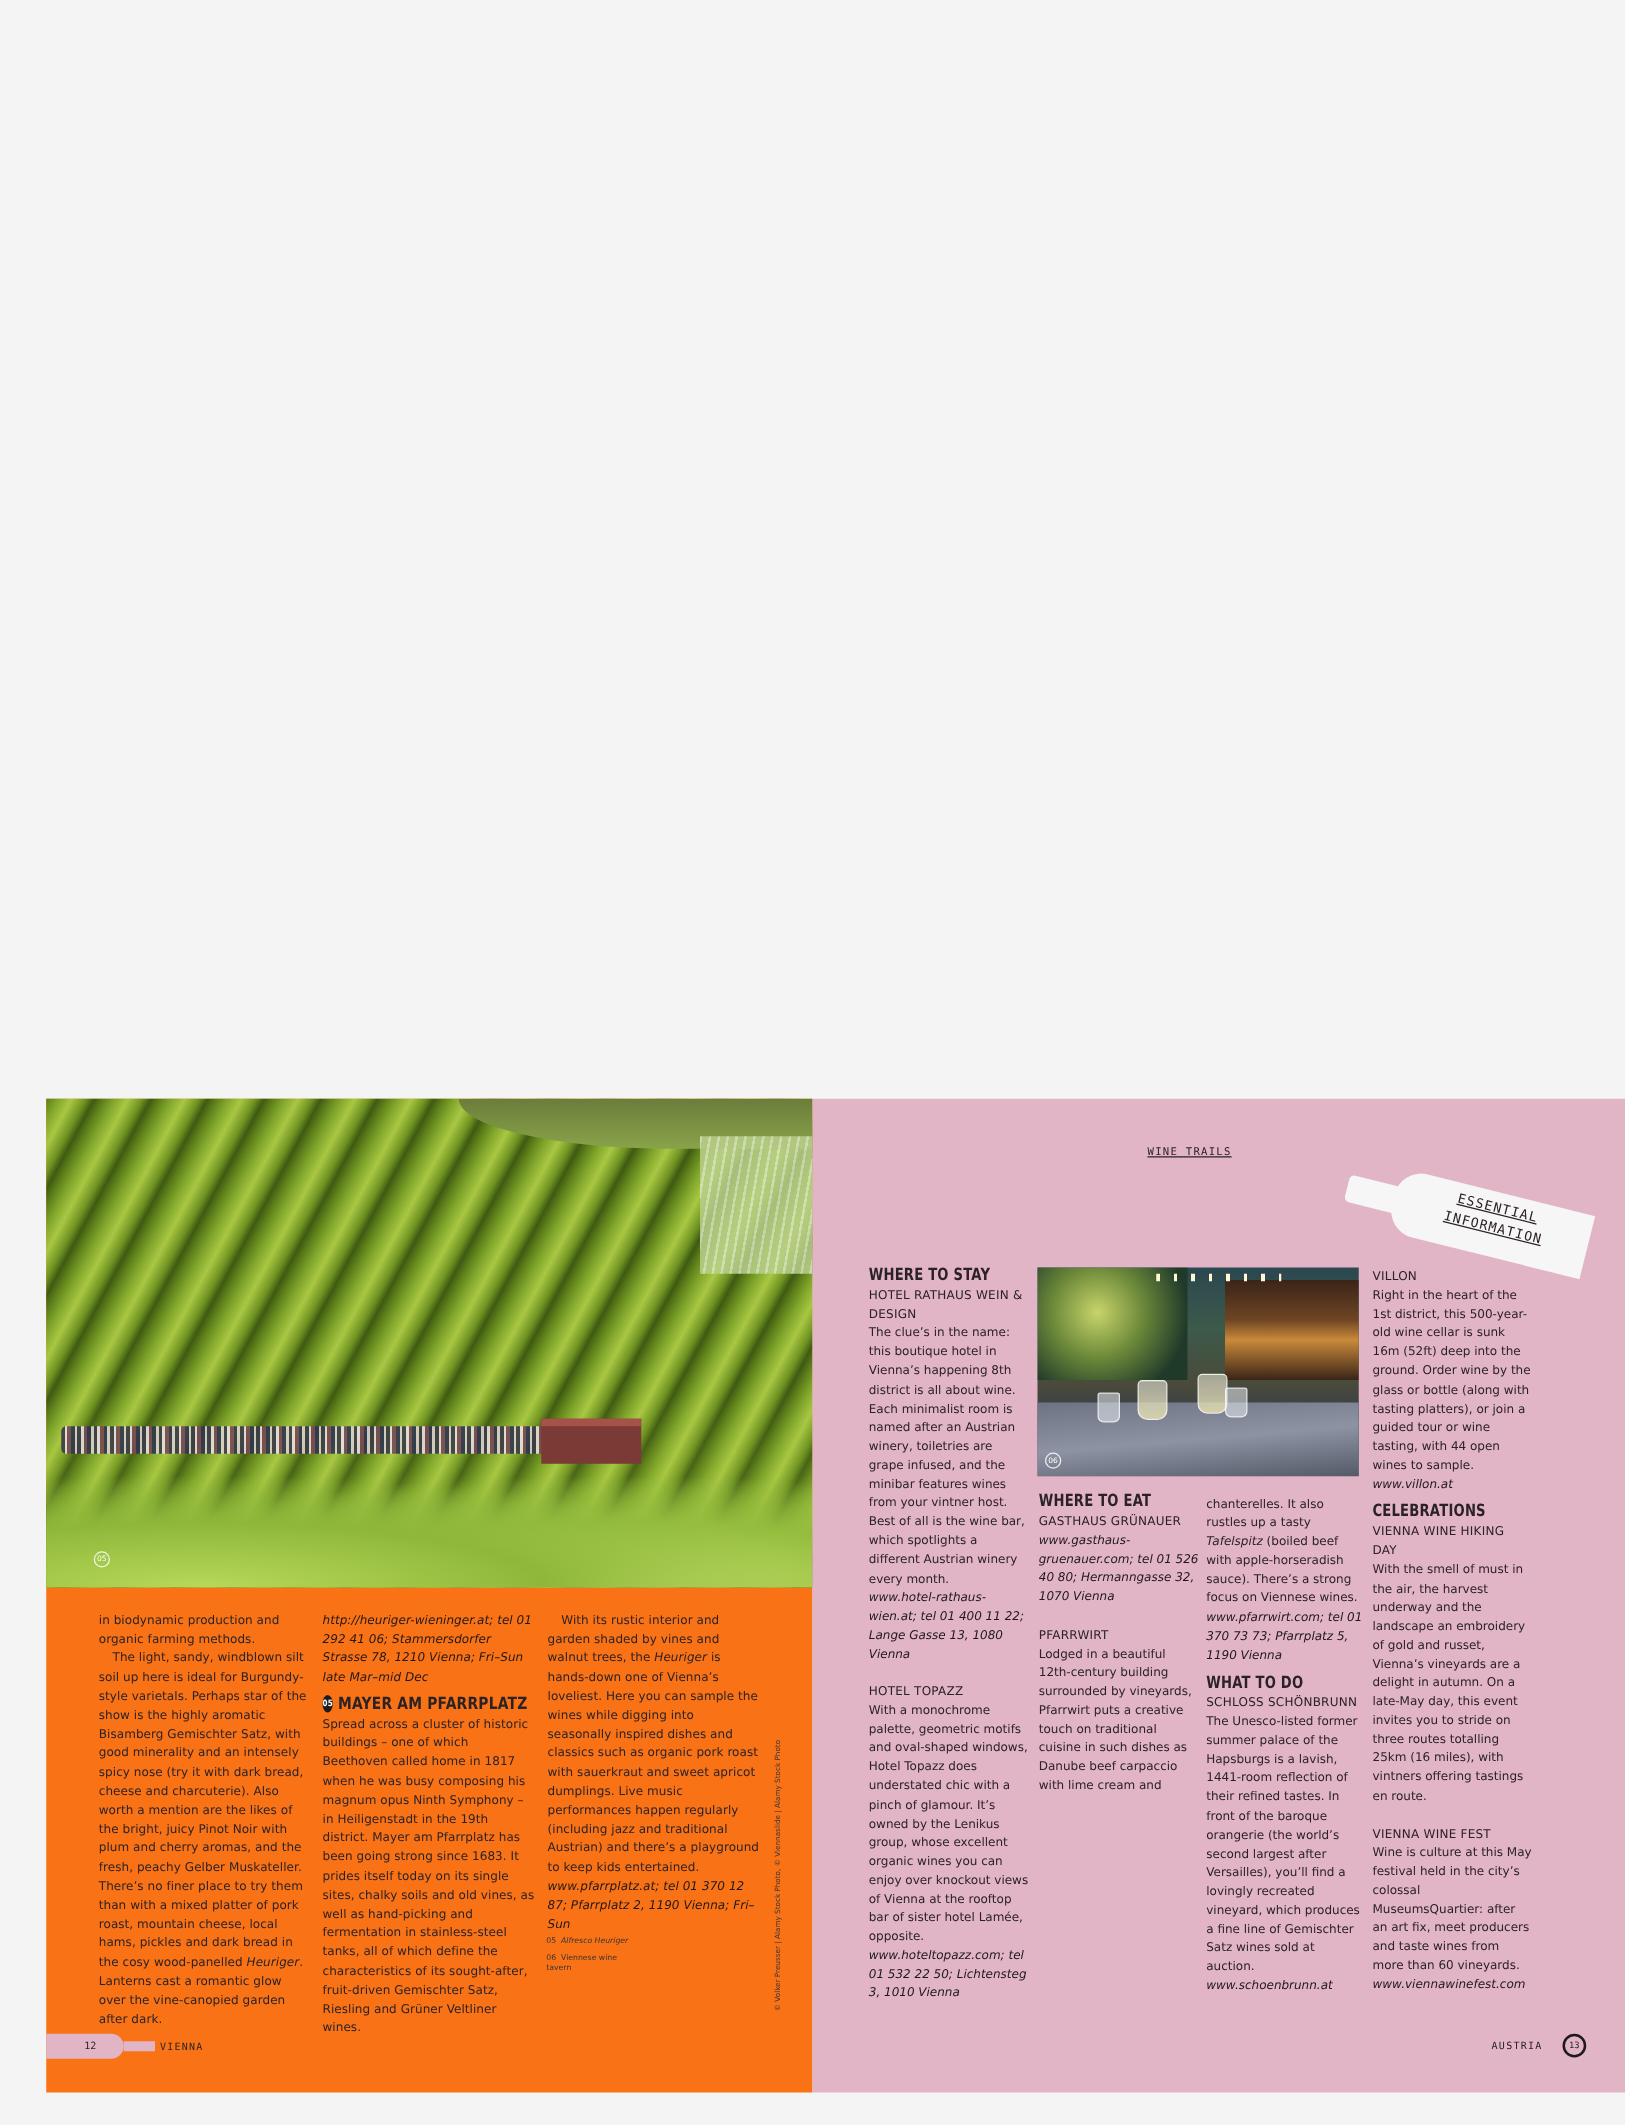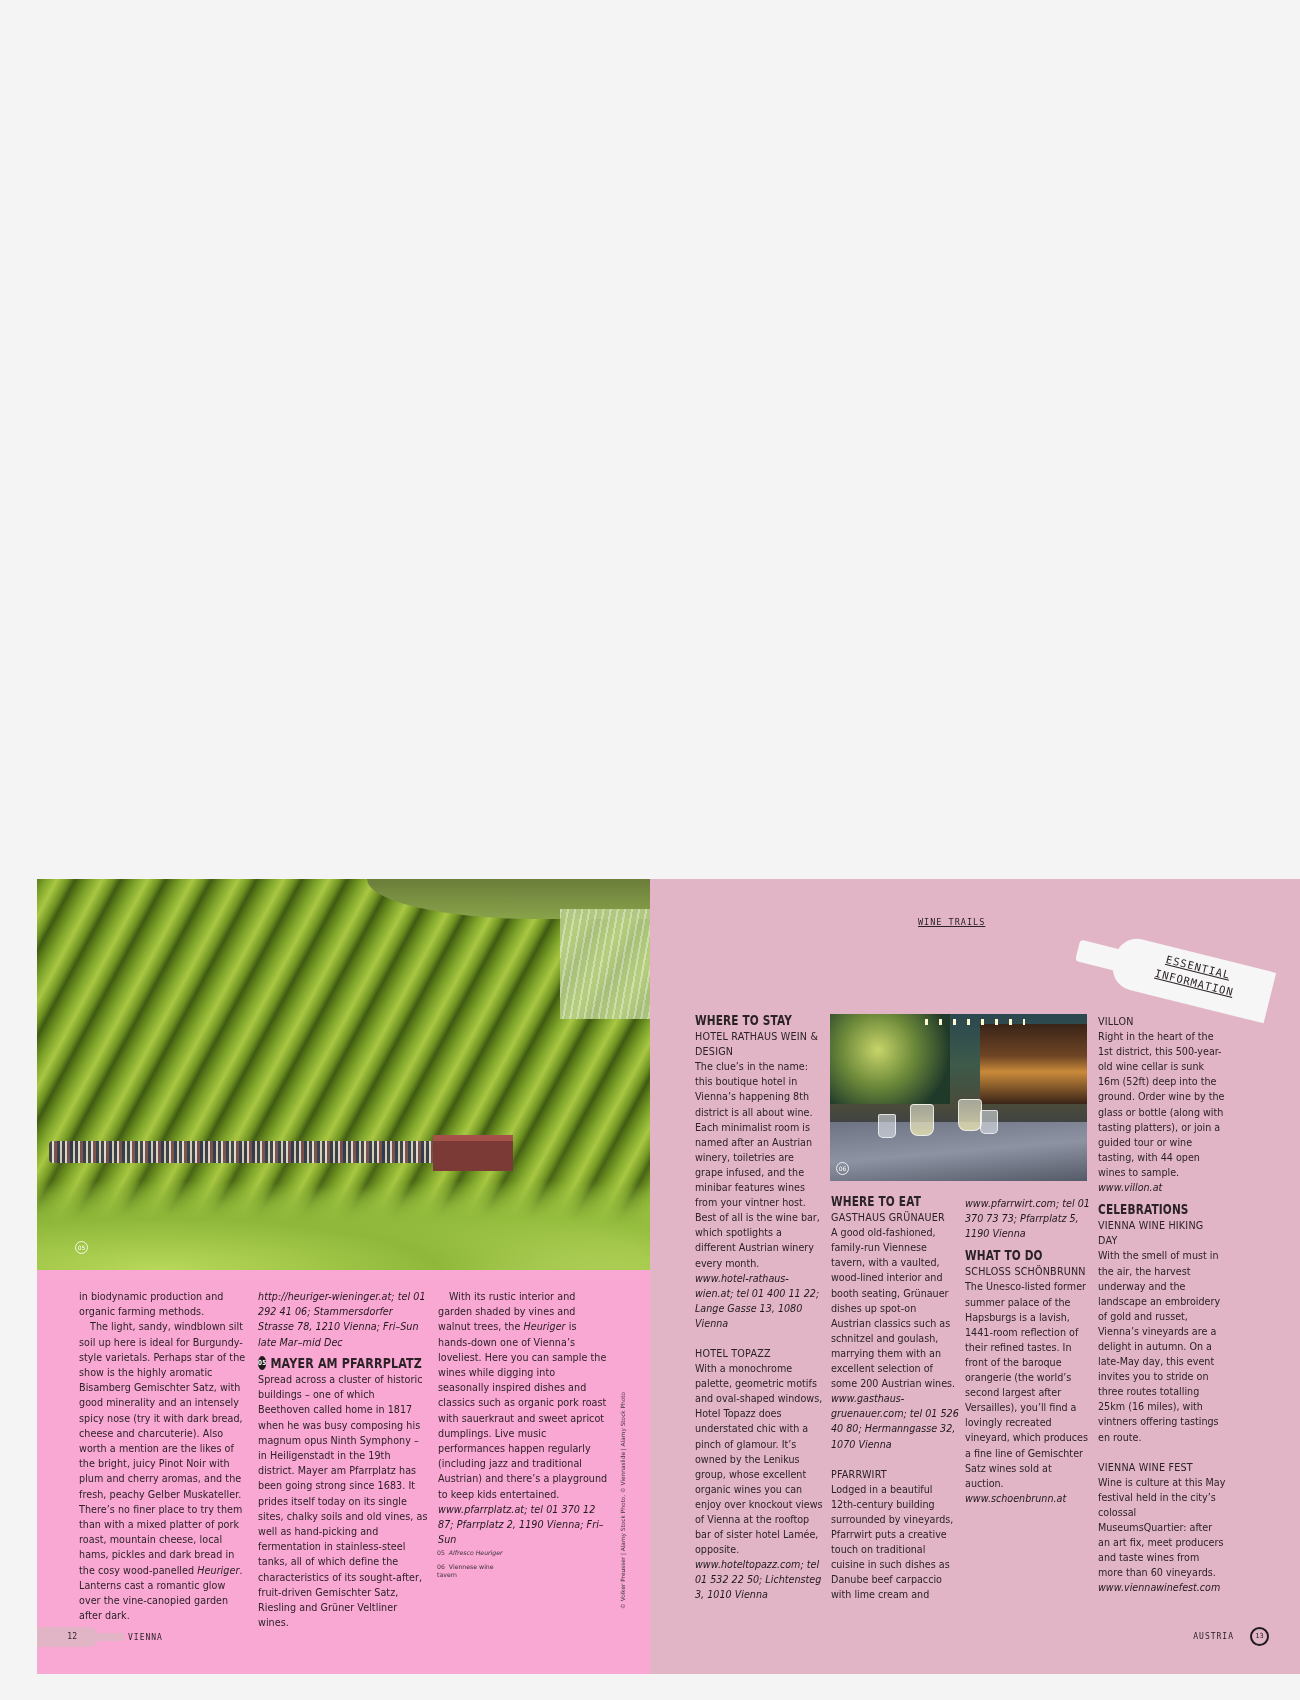--- a/index.html
+++ b/index.html
@@ -2,21 +2,21 @@
 <html><head>
 <meta charset="utf-8">
 <style>
   html, body { margin: 0; padding: 0; }
   body {
     width: 1300px; height: 1700px; background: #f4f4f4;
     position: relative; overflow: hidden;
     font-family: "DejaVu Sans", sans-serif; color: #2b2226;
   }
   .spread { position: absolute; left: 37px; top: 879px; width: 1225px; height: 795px; }
-  .left-page { position: absolute; left: 0; top: 0; width: 613px; height: 795px; background: #f9a8d4; }
+  .left-page { position: absolute; left: 0; top: 0; width: 613px; height: 795px; background: #f97316; }
   .right-page { position: absolute; left: 613px; top: 0; width: 612px; height: 795px; background: #e2b5c6; padding-left: 44px; }
 
   
   .photo-vineyard {
     position: absolute; left: 0; top: 0; width: 613px; height: 391px; overflow: hidden;
     background:
       linear-gradient(180deg, rgba(255,255,255,0) 0%, rgba(255,255,255,0) 60%, rgba(160,200,60,0.25) 100%),
       repeating-linear-gradient(118deg, #5c7d1a 0px, #7ea42a 8px, #a9c743 18px, #6f9322 28px, #3f5a12 34px, #5c7d1a 40px);
   }
   .photo-vineyard .sky-trees {
@@ -216,28 +216,28 @@
       <p class="contact">www.hotel-rathaus-wien.at; tel 01 400 11 22; Lange Gasse 13, 1080 Vienna</p>
       <div class="gap"></div>
       <p class="venue">HOTEL TOPAZZ</p>
       <p>With a monochrome palette, geometric motifs and oval-shaped windows, Hotel Topazz does understated chic with a pinch of glamour. It’s owned by the Lenikus group, whose excellent organic wines you can enjoy over knockout views of Vienna at the rooftop bar of sister hotel Lamée, opposite.</p>
       <p class="contact">www.hoteltopazz.com; tel 01 532 22 50; Lichtensteg 3, 1010 Vienna</p>
     </div>
 
     <div class="rcol" style="left:181px; top:315px; width:128px;">
       <div class="cat-head">WHERE TO EAT</div>
       <p class="venue">GASTHAUS GRÜNAUER</p>
-      <p>A good old-fashioned, family-run Viennese tavern, with a vaulted, wood-lined interior and booth seating, Grünauer dishes up spot-on Austrian classics such as schnitzel and goulash, marrying them with an excellent selection of some 200 Austrian wines.</p>
       <p class="contact">www.gasthaus-gruenauer.com; tel 01 526 40 80; Hermanngasse 32, 1070 Vienna</p>
       <div class="gap"></div>
       <p class="venue">PFARRWIRT</p>
       <p>Lodged in a beautiful 12th-century building surrounded by vineyards, Pfarrwirt puts a creative touch on traditional cuisine in such dishes as Danube beef carpaccio with lime cream and</p>
     </div>
 
     <div class="rcol" style="left:315px; top:317px; width:128px;">
+      <p><span>chanterelles. It also rustles up a tasty </span><span class="it">Tafelspitz</span><span> (boiled beef with apple-horseradish sauce). There’s a strong focus on Viennese wines.</span></p>
       <p class="contact">www.pfarrwirt.com; tel 01 370 73 73; Pfarrplatz 5, 1190 Vienna</p>
       <div style="height:7px"></div>
       <div class="cat-head">WHAT TO DO</div>
       <p class="venue">SCHLOSS SCHÖNBRUNN</p>
       <p>The Unesco-listed former summer palace of the Hapsburgs is a lavish, 1441-room reflection of their refined tastes. In front of the baroque orangerie (the world’s second largest after Versailles), you’ll find a lovingly recreated vineyard, which produces a fine line of Gemischter Satz wines sold at auction.</p>
       <p class="contact">www.schoenbrunn.at</p>
     </div>
 
     <div class="rcol" style="left:448px; top:135px; width:128px;">
       <p class="venue">VILLON</p>

